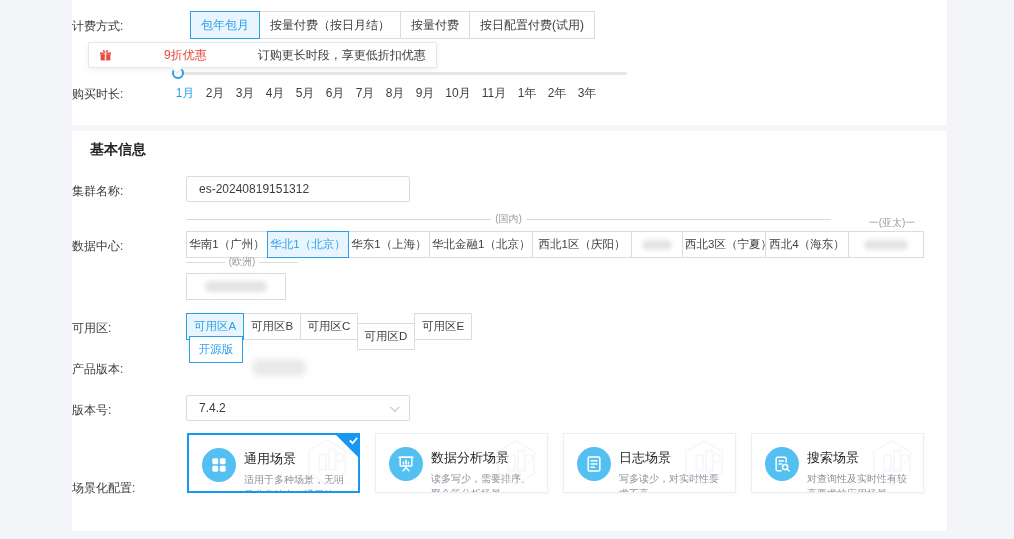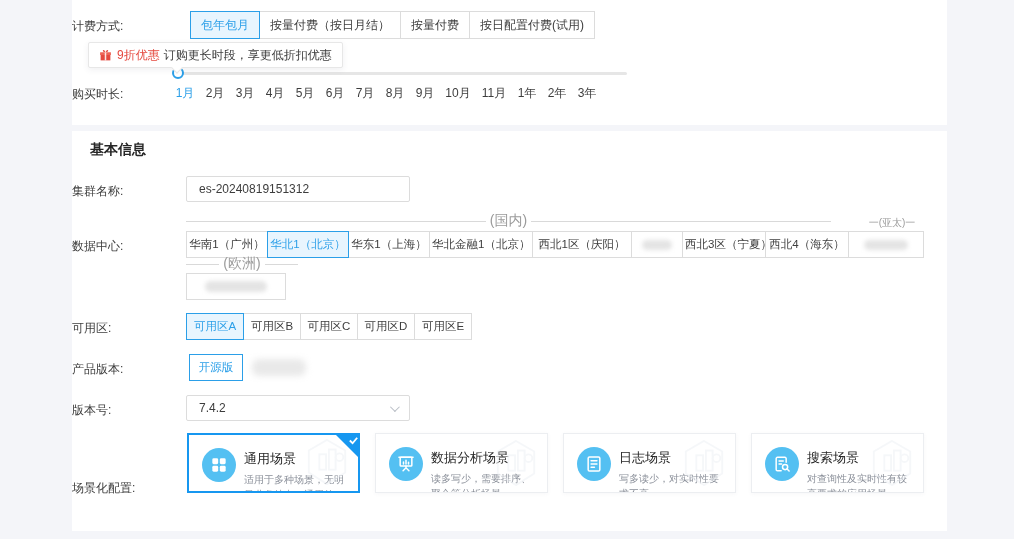--- a/index.html
+++ b/index.html
@@ -18,38 +18,38 @@
   .seggroup{position:absolute;display:flex;}
   .seg{height:28px;line-height:26px;padding:0 10px;border:1px solid var(--border);background:#fff;
        text-align:center;white-space:nowrap;cursor:pointer;margin-left:-1px;position:relative;font-size:12px;color:var(--text);}
   .seg:first-child{margin-left:0;}
   .seg.sel{color:var(--accent);border-color:var(--accent);background:var(--accent-bg);z-index:2;}
   .seg.sel.nobg{background:#fff;}
   .seg.small{height:27px;line-height:25px;padding:0 2px;overflow:hidden;font-size:11.5px;}
   .blurblob{display:inline-block;background:#e4e4e4;border-radius:7px;filter:blur(2px);vertical-align:middle;}
   
   .promo{position:absolute;left:16px;top:42px;height:26px;background:#fff;border:1px solid #e7e7e7;border-radius:2px;
-         box-shadow:0 2px 6px rgba(60,70,90,.08);display:flex;align-items:center;padding:0 10px;z-index:5;white-space:nowrap;}
+         box-shadow:0 2px 6px rgba(60,70,90,.08);display:flex;align-items:center;padding:0 10px;z-index:5;white-space:nowrap;gap:47px;}
   .promo .arrow{position:absolute;left:84px;bottom:-5px;width:8px;height:8px;background:#fff;
                 border-right:1px solid #e7e7e7;border-bottom:1px solid #e7e7e7;transform:rotate(45deg);}
   .promo .badge{color:var(--promo-red);margin:0 4px 0 5px;}
   
   .slider-track{position:absolute;left:106px;top:72px;width:449px;height:3px;background:#e6e6e6;border-radius:2px;cursor:pointer;}
   .slider-handle{position:absolute;left:100px;top:67px;width:12px;height:12px;border-radius:50%;
                  background:#fff;border:2px solid var(--accent);cursor:grab;z-index:3;}
   .months{position:absolute;left:98px;top:85px;display:flex;}
   .month{width:30px;text-align:center;font-size:12px;color:var(--text);cursor:pointer;line-height:16px;}
   .month.wide{width:36px;}
   .month.active{color:var(--accent);}
   
   .section-title{position:absolute;left:18px;top:10px;font-size:14px;font-weight:bold;color:#262626;}
   .textinput{position:absolute;left:114px;height:26px;border:1px solid var(--border);border-radius:2px;
              font-size:12px;color:var(--text);padding:0 12px;outline:none;font-family:inherit;background:#fff;}
   
-  .grouplabel{position:absolute;display:flex;align-items:center;color:var(--muted);font-size:14px;}
+  .grouplabel{position:absolute;display:flex;align-items:center;color:var(--muted);font-size:10px;}
   .grouplabel .txt{padding:0 4px;white-space:nowrap;}
   .grouplabel:before,.grouplabel:after{content:"";flex:1;height:1px;background:#d9d9d9;}
   .apaclabel{position:absolute;color:var(--muted);font-size:10px;text-align:center;white-space:nowrap;}
   
   .select{position:absolute;left:114px;width:224px;height:26px;border:1px solid var(--border);border-radius:2px;
           background:#fff;display:flex;align-items:center;padding:0 12px;cursor:pointer;}
   .select .chev{position:absolute;right:12px;top:9px;width:7px;height:7px;border-right:1.5px solid #b9bec6;
                 border-bottom:1.5px solid #b9bec6;transform:rotate(45deg) translateY(-2px);}
   
   .cards{position:absolute;left:115px;top:302px;display:flex;gap:15px;}
@@ -144,26 +144,26 @@
   </div>
   <div class="seggroup" style="left:114px;top:142px;">
     <div class="seg small" style="width:100px;"><span class="blurblob" style="width:62px;height:11px;"></span></div>
   </div>
 
   <div class="rowlabel" style="top:189px;">可用区:</div>
   <div class="seggroup" style="left:114px;top:182px;">
     <div class="seg small sel" style="width:58px;">可用区A</div>
     <div class="seg small" style="width:58px;">可用区B</div>
     <div class="seg small" style="width:58px;">可用区C</div>
-    <div class="seg small" style="width:58px;">可用区D</div>
+    <div class="seg small" style="width:58px;margin-top:10px;">可用区D</div>
     <div class="seg small" style="width:58px;text-align:center;">可用区E</div>
   </div>
 
   <div class="rowlabel" style="top:230px;">产品版本:</div>
-  <div class="seggroup" style="left:117px;top:223px;">
+  <div class="seggroup" style="left:117px;top:205px;">
     <div class="seg small sel nobg" style="width:54px;">开源版</div>
   </div>
   <span class="blurblob" style="position:absolute;left:180px;top:228px;width:54px;height:17px;filter:blur(3px);background:#e9e9e9;"></span>
 
   <div class="rowlabel" style="top:271px;">版本号:</div>
   <div class="select" style="top:264px;">
     <span>7.4.2</span>
     <i class="chev"></i>
   </div>
 

